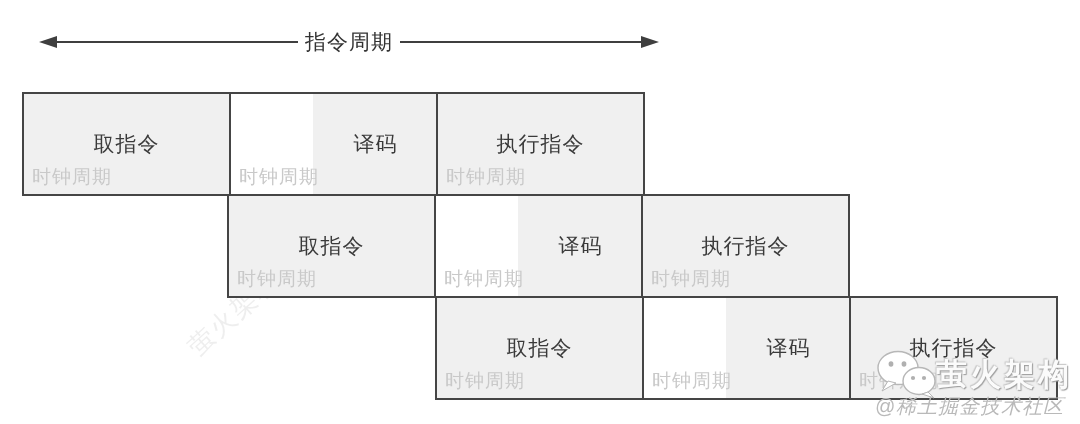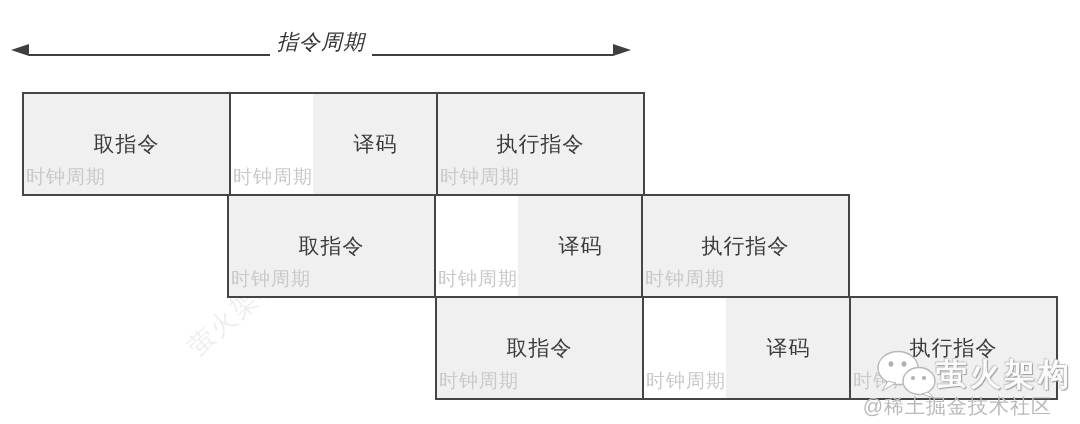--- a/index.html
+++ b/index.html
@@ -18,25 +18,24 @@
     position: relative;
     width: 1080px;
     height: 424px;
     background: var(--bg);
     overflow: hidden;
   }
 
   
   .cycle-arrow {
     position: absolute;
-    left: 11px; top: 28px;
+    left: 39px; top: 28px;
     width: 620px; height: 28px;
     display: flex;
-    align-items: flex-end;
-    font-style: italic;
+    align-items: center;
   }
   .arrowhead { width: 0; height: 0; }
   .arrowhead.left  { border-top: 6px solid transparent; border-bottom: 6px solid transparent; border-right: 18px solid var(--arrow); }
   .arrowhead.right { border-top: 6px solid transparent; border-bottom: 6px solid transparent; border-left: 18px solid var(--arrow); }
   .arrow-line { flex: 1; height: 2px; background: var(--arrow); }
   .arrow-label {
     padding: 0 7px;
     font-size: 21px;
     color: #333333;
     letter-spacing: 1px;
@@ -72,21 +71,21 @@
     align-items: center;
     justify-content: center;
     font-size: 21px;
     color: var(--stage-text);
     letter-spacing: 1px;
     z-index: 2;
   }
   .cell.decode .stage-label { transform: translateX(42px); }
   .clock-label {
     position: absolute;
-    left: 2px; bottom: 4px;
+    left: 8px; bottom: 4px;
     font-size: 19px;
     color: var(--clock-text);
     letter-spacing: 1px;
     z-index: 3;
   }
 
   
   .faint-mark {
     position: absolute;
     left: 178px; top: 296px;
@@ -108,26 +107,27 @@
     font-size: 31px;
     font-weight: bold;
     letter-spacing: 3px;
     color: #fbfbfb;
     text-shadow: 1px 1px 1px #9e9e9e, -1px -1px 1px #c9c9c9, 0 0 2px #aaaaaa;
     z-index: 6;
     white-space: nowrap;
   }
   .wm-community {
     position: absolute;
-    right: 28px; top: 393px;
+    right: 16px; top: 393px;
     font-size: 20px;
     color: var(--wm-text);
     letter-spacing: 1px;
     z-index: 6;
     white-space: nowrap;
+    font-style: italic;
   }
 </style>
 </head>
 <body>
 
 <div class="canvas">
 
   <div class="cycle-arrow">
     <span class="arrowhead left"></span>
     <span class="arrow-line"></span>

